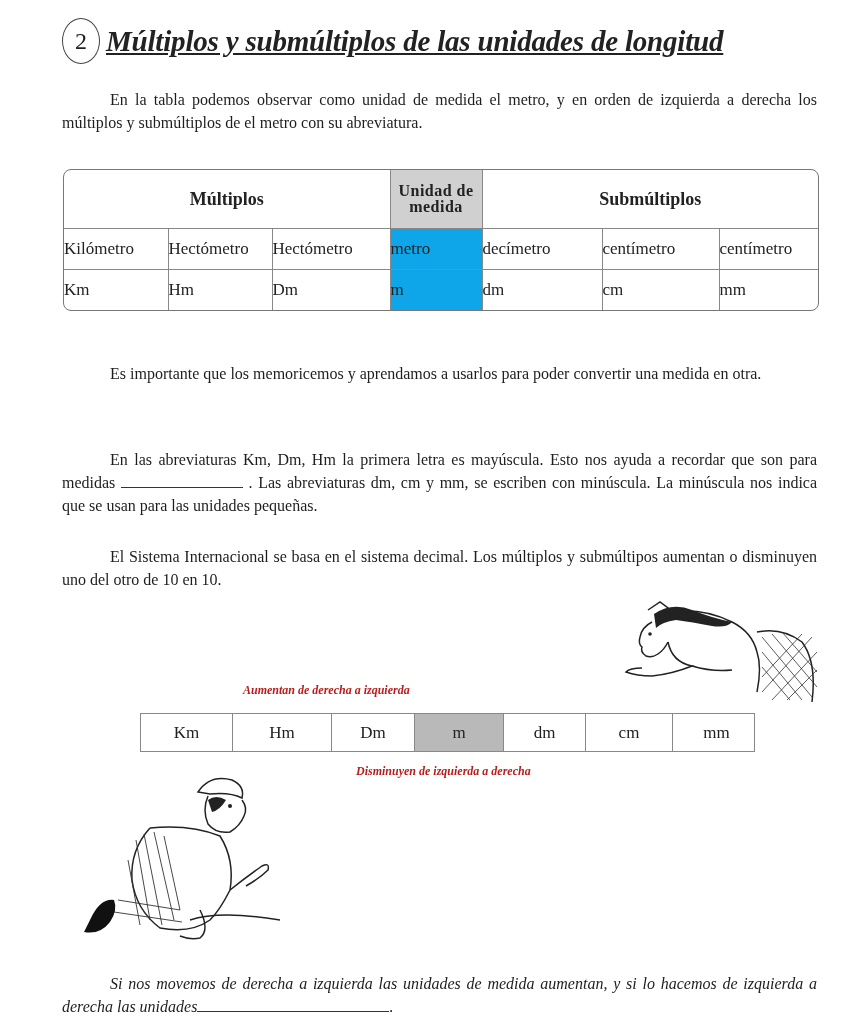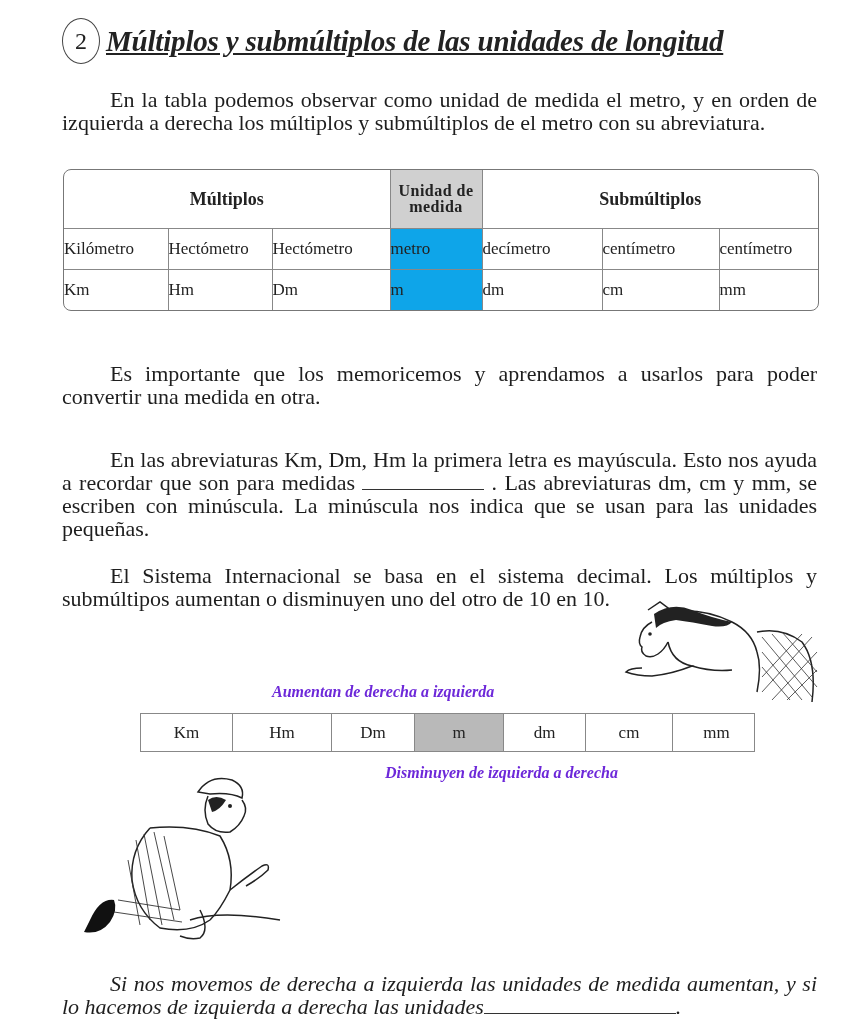--- a/index.html
+++ b/index.html
@@ -17,21 +17,21 @@
     display: flex; align-items: center; justify-content: center;
     font-size: 24px; font-weight: normal; margin-right: 6px; color: #222;
   }
   .title-text {
     font-size: 29px; font-style: italic; font-weight: bold; color: #222;
     letter-spacing: -0.2px;
     text-decoration: underline;
   }
   p.par {
     position: absolute; left: 62px; width: 755px; margin: 0;
-    font-size: 22px; line-height: 23px; text-align: justify;
+    font-size: 16px; line-height: 23px; text-align: justify;
   }
   p.par .indent { display: inline-block; width: 48px; }
   .blank { display: inline-block; border-bottom: 1px solid #333; height: 14px; vertical-align: baseline; }
 
   
   .units-table {
     position: absolute; left: 63px; top: 169px; width: 754px; height: 140px;
     border: 1px solid #777; border-radius: 8px; overflow: hidden;
     border-collapse: separate; border-spacing: 0;
   }
@@ -44,21 +44,21 @@
   .units-table tr:last-child td { border-bottom: none; }
   .units-table td:first-child, .units-table th:first-child { border-left: none; }
   .units-table td:last-child, .units-table th:last-child { border-right: none; }
   .units-table th.group { font-weight: bold; font-size: 18px; height: 58px; }
   .units-table th.unit-head { font-weight: bold; font-size: 16px; line-height: 16px; letter-spacing: 0.5px; background: #d0d0d0; }
   .units-table td.shaded { background: #0ea5e9; }
   .units-table tr.names td { height: 40px; }
 
   
   .strip-label {
-    position: absolute; font-style: italic; font-weight: bold; font-size: 16px; color: #6d28d9; margin-left: 29px;
+    position: absolute; font-style: italic; font-weight: bold; font-size: 12px; color: #b91c1c;
   }
   .strip {
     position: absolute; left: 140px; top: 713px; width: 615px; height: 39px;
     display: flex; border: 1px solid #888; box-sizing: border-box;
   }
   .strip .cell {
     flex: none; border-right: 1px solid #888; display: flex; align-items: center;
     justify-content: center; font-size: 17px; color: #222;
   }
   .strip .cell:last-child { border-right: none; }
@@ -122,21 +122,21 @@
 <p class="par" style="top:362px;">
   <span class="indent"></span><span>Es importante que los memoricemos y aprendamos a usarlos para poder convertir una medida en otra.</span>
 </p>
 
 <p class="par" style="top:448px;">
   <span class="indent"></span><span>En las abreviaturas Km, Dm, Hm la primera letra es mayúscula. Esto nos ayuda a recordar que son para medidas</span>
   <span class="blank" style="width:122px;"></span>
   <span>. Las abreviaturas dm, cm y mm, se escriben con minúscula. La minúscula nos indica que se usan para las unidades pequeñas.</span>
 </p>
 
-<p class="par" style="top:564px;">
+<p class="par" style="top:545px;">
   <span class="indent"></span><span>El Sistema Internacional se basa en el sistema decimal. Los múltiplos y submúltipos aumentan o disminuyen uno del otro de 10 en 10.</span>
 </p>
 
 <svg class="illus" style="left:612px; top:592px;" width="212" height="112" viewBox="0 0 212 112">
   <g fill="none" stroke="#222" stroke-width="1.5">
     <path d="M40 30 Q30 35 28 45 Q26 52 30 55 Q28 60 34 64 Q40 66 46 62 Q52 58 56 50"></path>
     <path d="M36 18 L48 10 L56 16 L52 22"></path>
     <path d="M56 20 Q90 15 120 30 Q140 40 145 60 Q150 75 145 100"></path>
     <path d="M56 50 Q60 70 80 74 Q60 82 40 84 Q25 84 14 80 Q18 76 30 76"></path>
     <path d="M80 74 Q100 80 120 78"></path>

